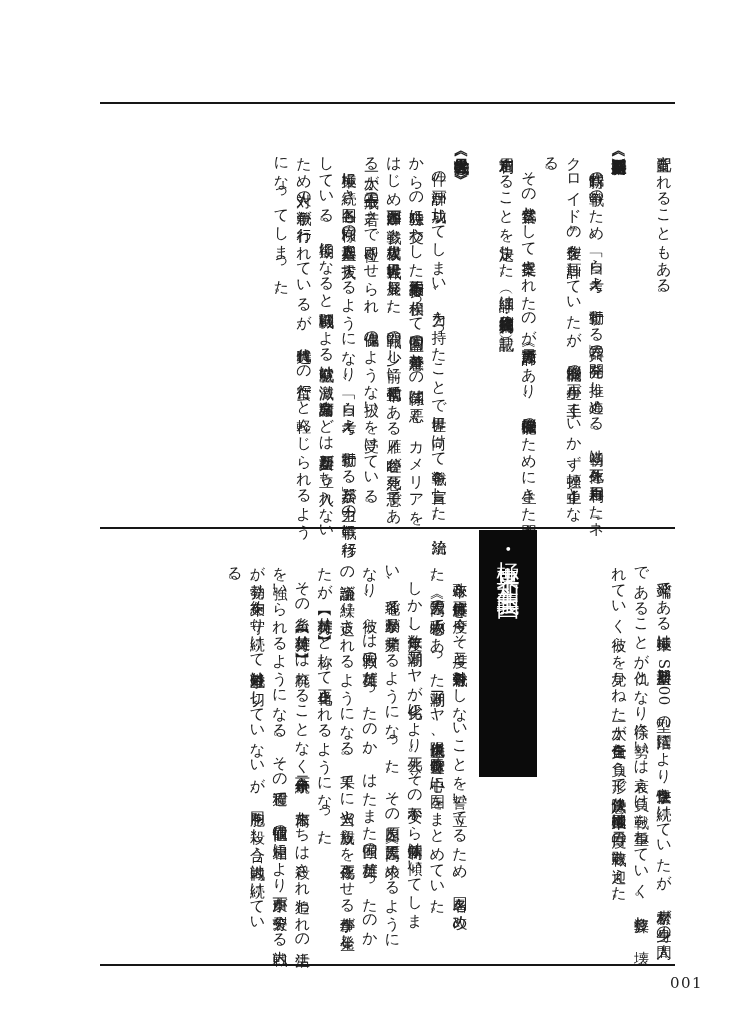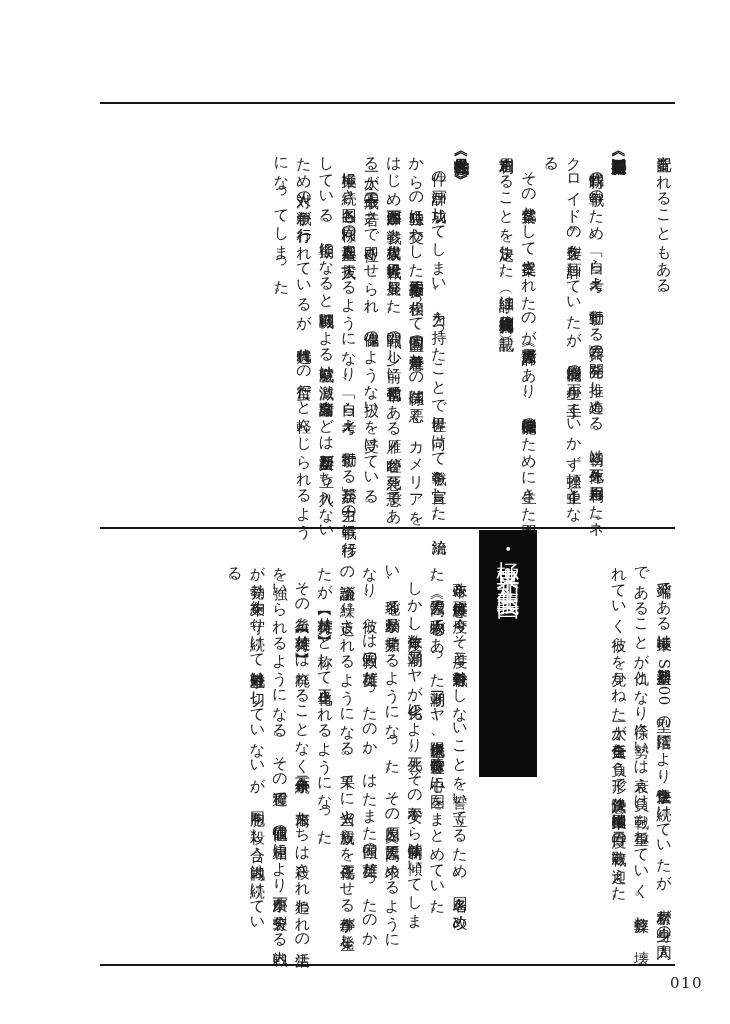--- a/index.html
+++ b/index.html
@@ -60,15 +60,15 @@
   </div>
 
   <div class="vtext" style="left:101px; top:556px; width:370px; height:390px;">
     <p class="indent">帝政を再度解体。今度こそ二度と対外戦争をしないことを誓い立てるため、国名を改めた。《高天原》の中心人物であった朝潮アヤ、陽炎廉也、吹雪鈴世を中心に国をまとめていた。</p>
     <p class="indent">しかし数年度、朝潮アヤが劣化により死去。その不安から新体制は傾いてしまい、各地で暴動が頻発するようになった。その原因を《高天原》に求めるようになり、彼らは救国の英雄だったのか、はたまた傾国の英雄だったのかの議論が繰り返されるようになる。果てに当人や親族らを死傷させる事件が発生したが、【英雄狩り】と称して正当化されるようになった。</p>
     <p class="indent">その後も【英雄狩り】は廃れることなく二百余年続き、末裔たちは殺され追われの生活を強いられるようになる。その過程で、価値観の相違により東西が分裂する内戦が勃発。約束を守り続けて対外戦争は一切していないが、同胞を殺し合う内戦は続けている。</p>
   </div>
 
   <div class="rule" style="left:100px; top:964px; width:575px;"></div>
 
-  <div class="page-number">010</div>
+  <div class="page-number">001</div>
 
 </div>
 
 </body></html>

